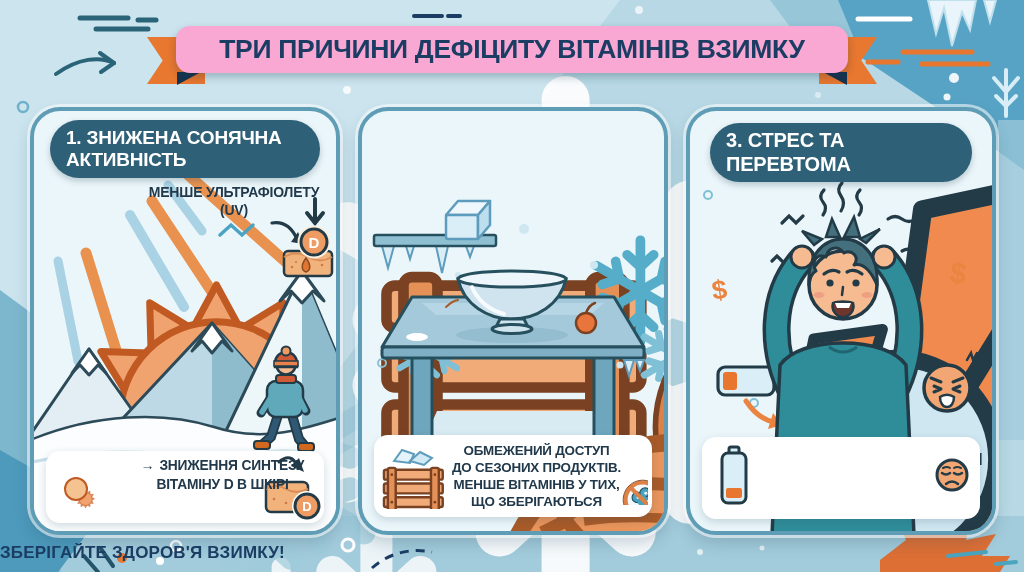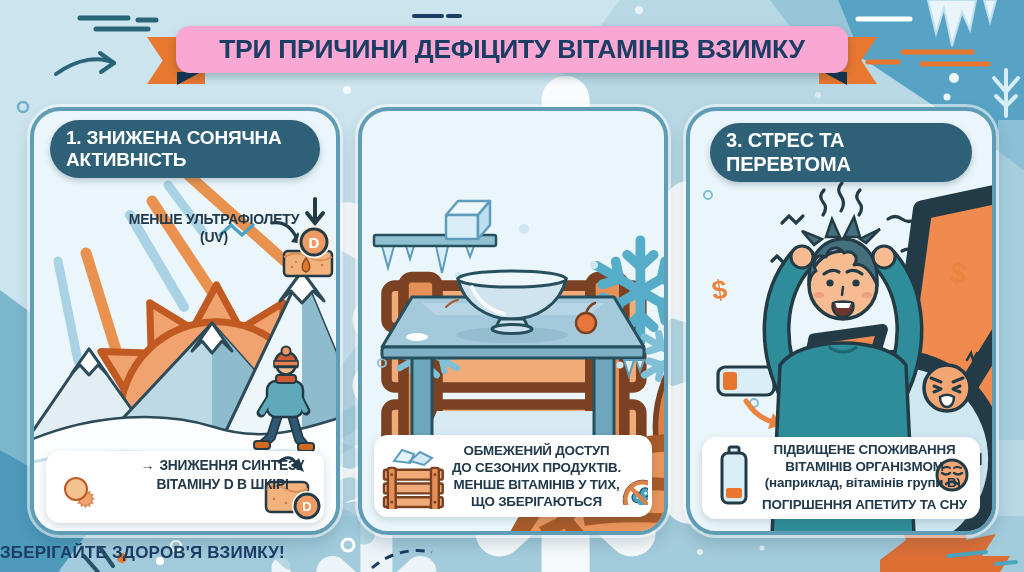--- a/index.html
+++ b/index.html
@@ -20,22 +20,22 @@
   
   .panel{position:absolute;top:107px;width:310px;height:428px;background:#ebf6fa;
       border:4px solid #5f9db6;border-radius:30px;box-sizing:border-box;overflow:hidden;
       box-shadow:0 0 0 3px rgba(255,255,255,.55),0 8px 16px rgba(30,70,90,.22);z-index:6;}
   .panel-art{position:absolute;left:0;top:0;width:302px;height:420px;}
   .pill{position:absolute;left:16px;right:16px;top:9px;min-height:58px;background:#2e6077;
       border-radius:32px;color:#fff;font-weight:700;display:flex;align-items:center;justify-content:center;
       font-size:19px;line-height:1.18;padding:6px 16px;box-sizing:border-box;
       letter-spacing:-.2px;box-shadow:0 3px 6px rgba(20,60,80,.25);}
   .pill.one-line{top:12px;left:20px;right:20px;min-height:50px;font-size:20px;}
-  .uv-label{position:absolute;top:72px;left:88px;width:184px;text-align:center;font-size:14px;
-      font-weight:700;color:#21394a;line-height:18px;letter-spacing:-.2px;margin-top:27px;}
+  .uv-label{position:absolute;top:72px;left:108px;width:184px;text-align:center;font-size:14px;
+      font-weight:700;color:#21394a;line-height:18px;letter-spacing:-.2px;}
   .pbox{position:absolute;left:12px;right:12px;background:#fff;border-radius:14px;
       box-shadow:0 3px 8px rgba(40,80,100,.2);}
   .pbox .icon{position:absolute;}
   .ptxt{position:absolute;left:0;right:0;text-align:center;color:#21394a;font-weight:700;padding-left:47px;}
   .ptxt div{white-space:nowrap;letter-spacing:-.2px;}
   .pbox-1{bottom:8px;height:72px;}
   .pbox-1 .ptxt{top:5px;left:28px;font-size:13.8px;line-height:19px;}
   .pbox-2{bottom:14px;height:82px;}
   .pbox-2 .ptxt{top:7px;font-size:13.4px;line-height:17px;}
   .pbox-3{bottom:12px;height:82px;}
@@ -451,23 +451,17 @@
         <rect x="13" y="4" width="10" height="8" rx="2" fill="#d9eef7" stroke="#233b47" stroke-width="3"></rect>
         <rect x="6" y="10" width="24" height="50" rx="6" fill="#d9eef7" stroke="#233b47" stroke-width="3"></rect>
         <rect x="10" y="45" width="16" height="10" rx="2" fill="#e8762f"></rect>
       </svg>
       <svg class="icon" style="right:8px;top:18px" width="40" height="40" viewBox="0 0 40 40">
         <circle cx="20" cy="20" r="15" fill="#f2a673" stroke="#233b47" stroke-width="3"></circle>
         <path d="M11,13 Q15,11 18,13 M22,13 Q25,11 29,13" fill="none" stroke="#233b47" stroke-width="2" stroke-linecap="round"></path>
         <path d="M10,18 Q14,21 18,18 M22,18 Q26,21 30,18" fill="none" stroke="#233b47" stroke-width="2.5" stroke-linecap="round"></path>
         <path d="M14,29 Q20,24 26,29" fill="none" stroke="#233b47" stroke-width="2.5" stroke-linecap="round"></path>
       </svg>
-      <div class="ptxt">
-        <div>ПІДВИЩЕНЕ СПОЖИВАННЯ</div>
-        <div>ВІТАМІНІВ ОРГАНІЗМОМ</div>
-        <div>(наприклад, вітамінів групи В).</div>
-        <div class="gap4">ПОГІРШЕННЯ АПЕТИТУ ТА СНУ</div>
-      </div>
     </div>
   </div>
 
   <div class="tagline">ЗБЕРІГАЙТЕ ЗДОРОВ'Я ВЗИМКУ!</div>
 </div>
 
 </body></html>

